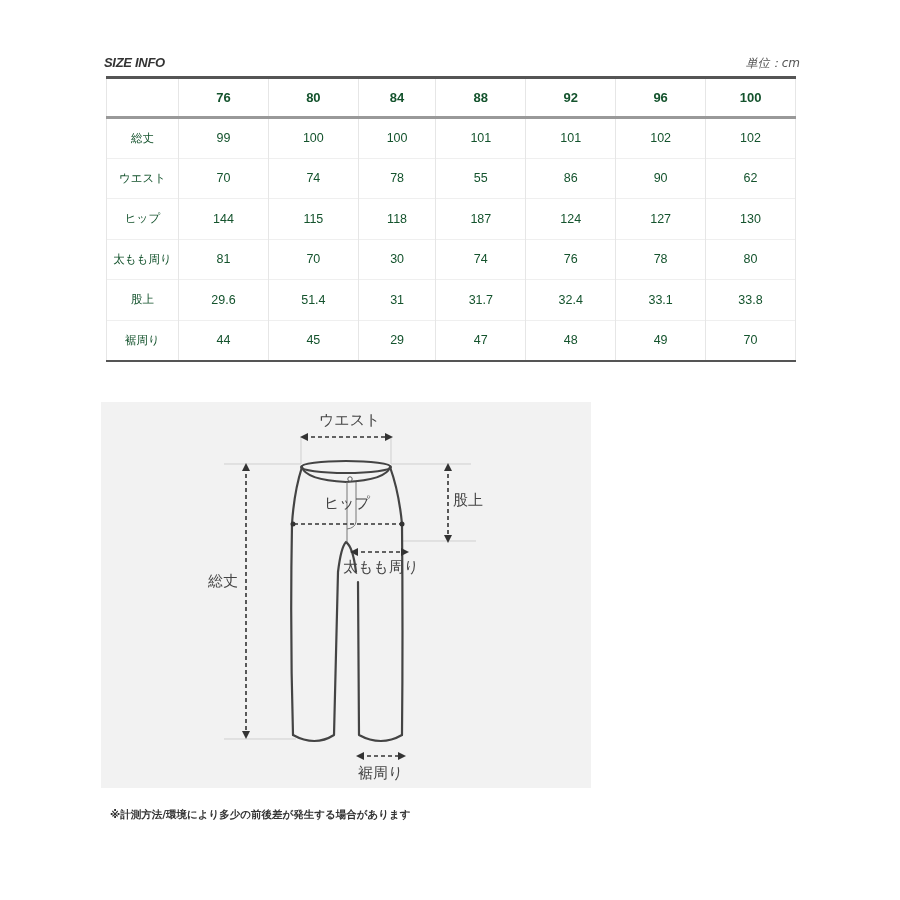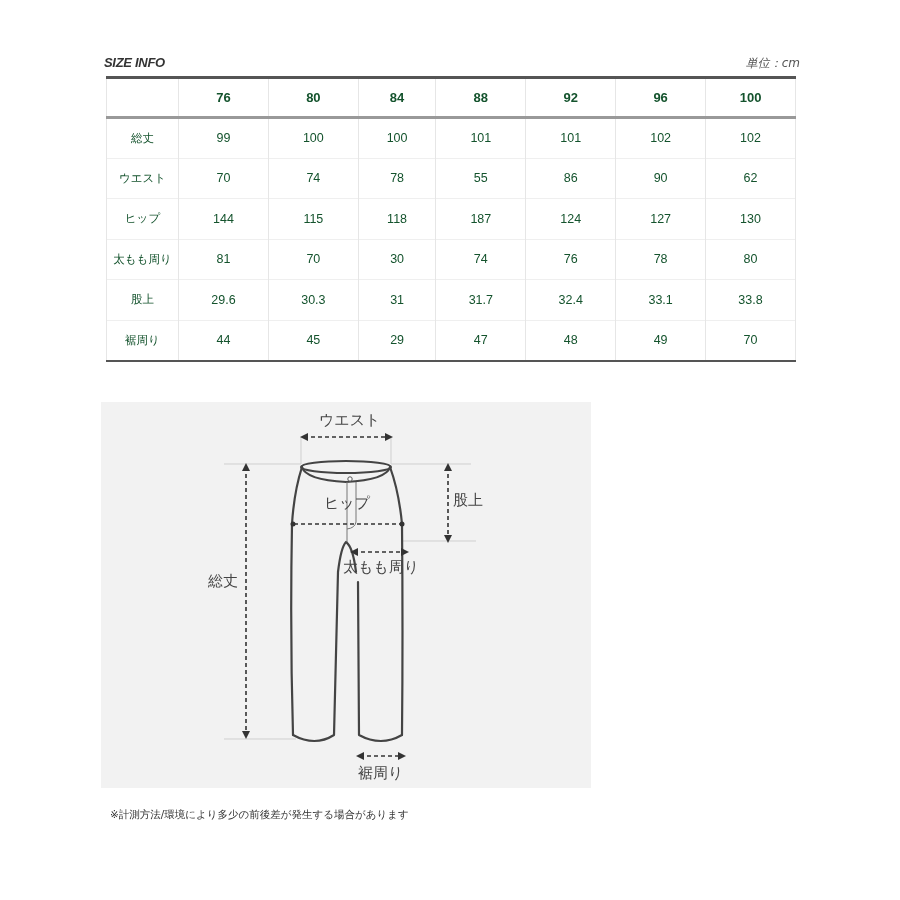--- a/index.html
+++ b/index.html
@@ -15,21 +15,21 @@
   table.size-table tbody tr:last-child { border-bottom: 2px solid #555; }
   table.size-table th, table.size-table td { height: 40.5px; text-align: center; border-left: 1px solid #e6e6e6; border-right: 1px solid #e6e6e6; border-top: 1px solid #efefef; font-size: 12.5px; color: #14532d; }
   table.size-table th { font-weight: bold; font-size: 13px; height: 40px; }
   table.size-table th:first-child, table.size-table td:first-child { width: 72px; font-size: 11.5px; font-family: "DejaVu Sans", sans-serif; }
   table.size-table td.rowlabel { font-weight: normal; }
 
   .diagram { position: absolute; left: 101px; top: 402px; width: 490px; height: 386px; background: #f2f2f2; }
   .diagram svg { position: absolute; left: 0; top: 0; }
   .dlabel { position: absolute; font-size: 15px; color: #444; white-space: nowrap; }
 
-  .note { position: absolute; left: 110px; top: 808px; font-size: 10.5px; color: #333; }
+  .note { position: absolute; left: 110px; top: 808px; font-size: 10.5px; color: #333; font-weight: bold; }
 </style>
 </head>
 <body>
 
 <div class="header-row">
   <span class="size-info-title">SIZE INFO</span>
   <span class="unit-label">単位：cm</span>
 </div>
 
 <table class="size-table">
@@ -82,21 +82,21 @@
       <td>70</td>
       <td>30</td>
       <td>74</td>
       <td>76</td>
       <td>78</td>
       <td>80</td>
     </tr>
     <tr>
       <td class="rowlabel">股上</td>
       <td>29.6</td>
-      <td>30.3</td>
+      <td>51.4</td>
       <td>31</td>
       <td>31.7</td>
       <td>32.4</td>
       <td>33.1</td>
       <td>33.8</td>
     </tr>
     <tr>
       <td class="rowlabel">裾周り</td>
       <td>44</td>
       <td>45</td>

